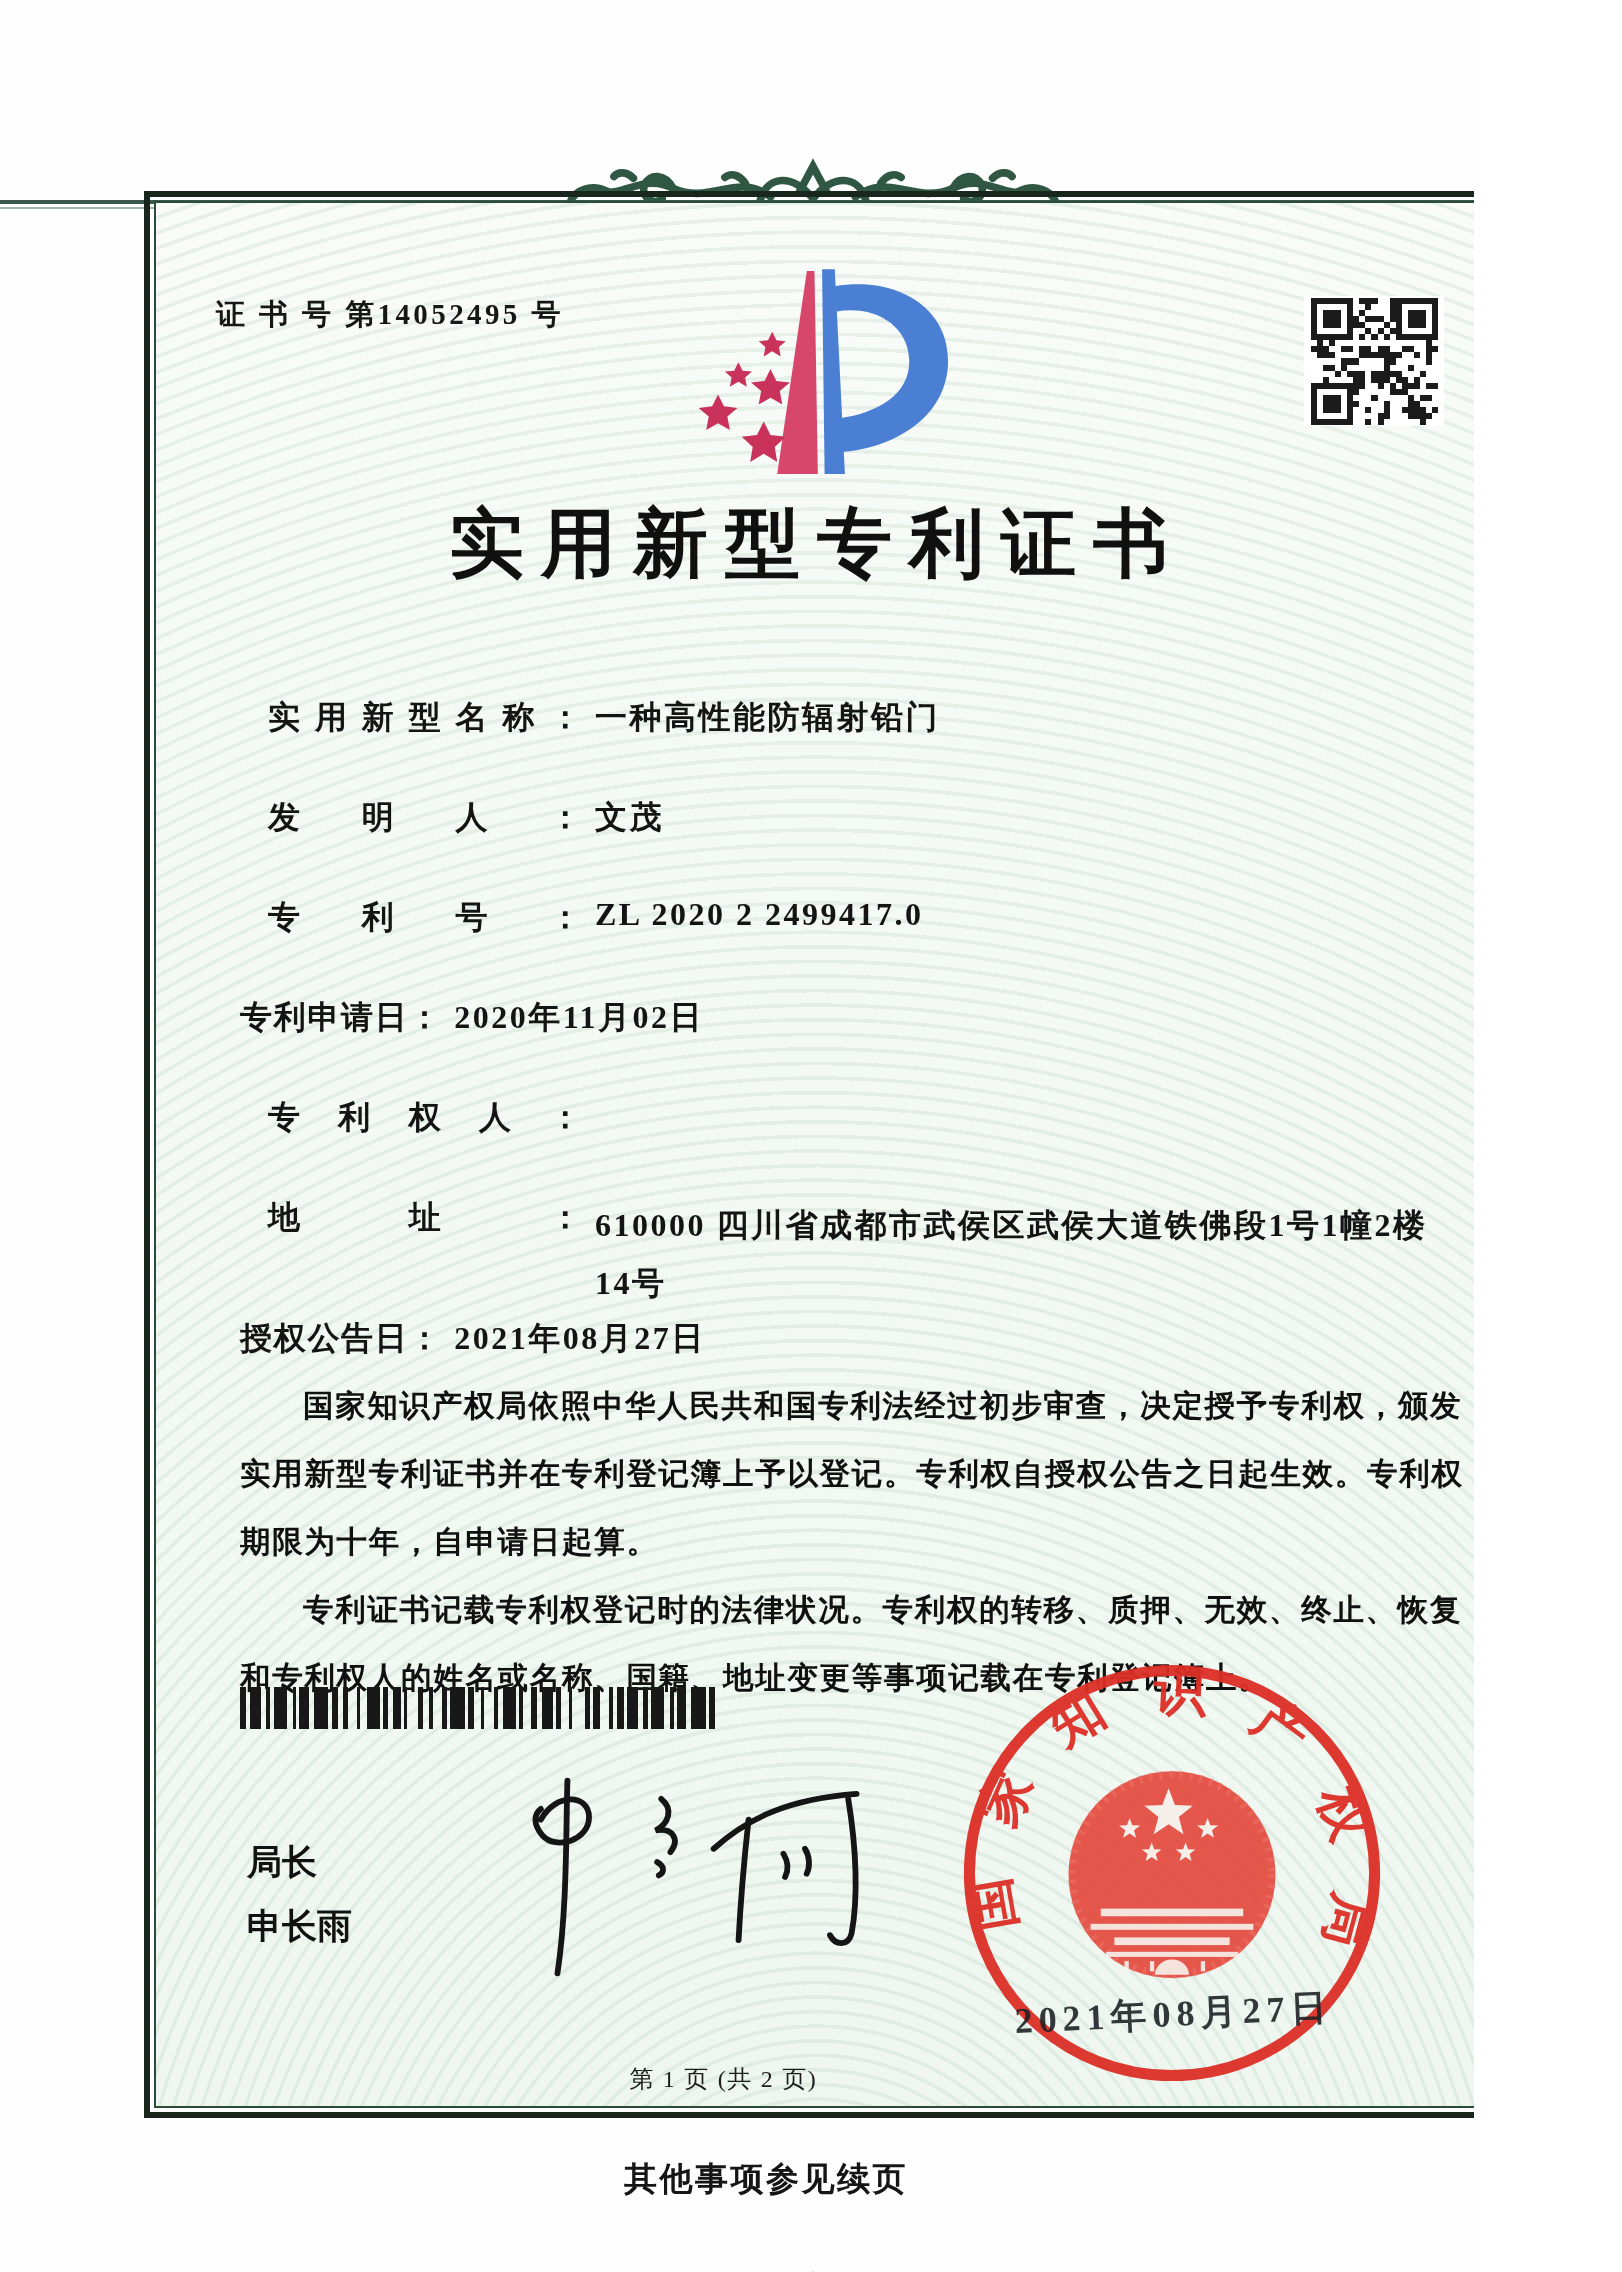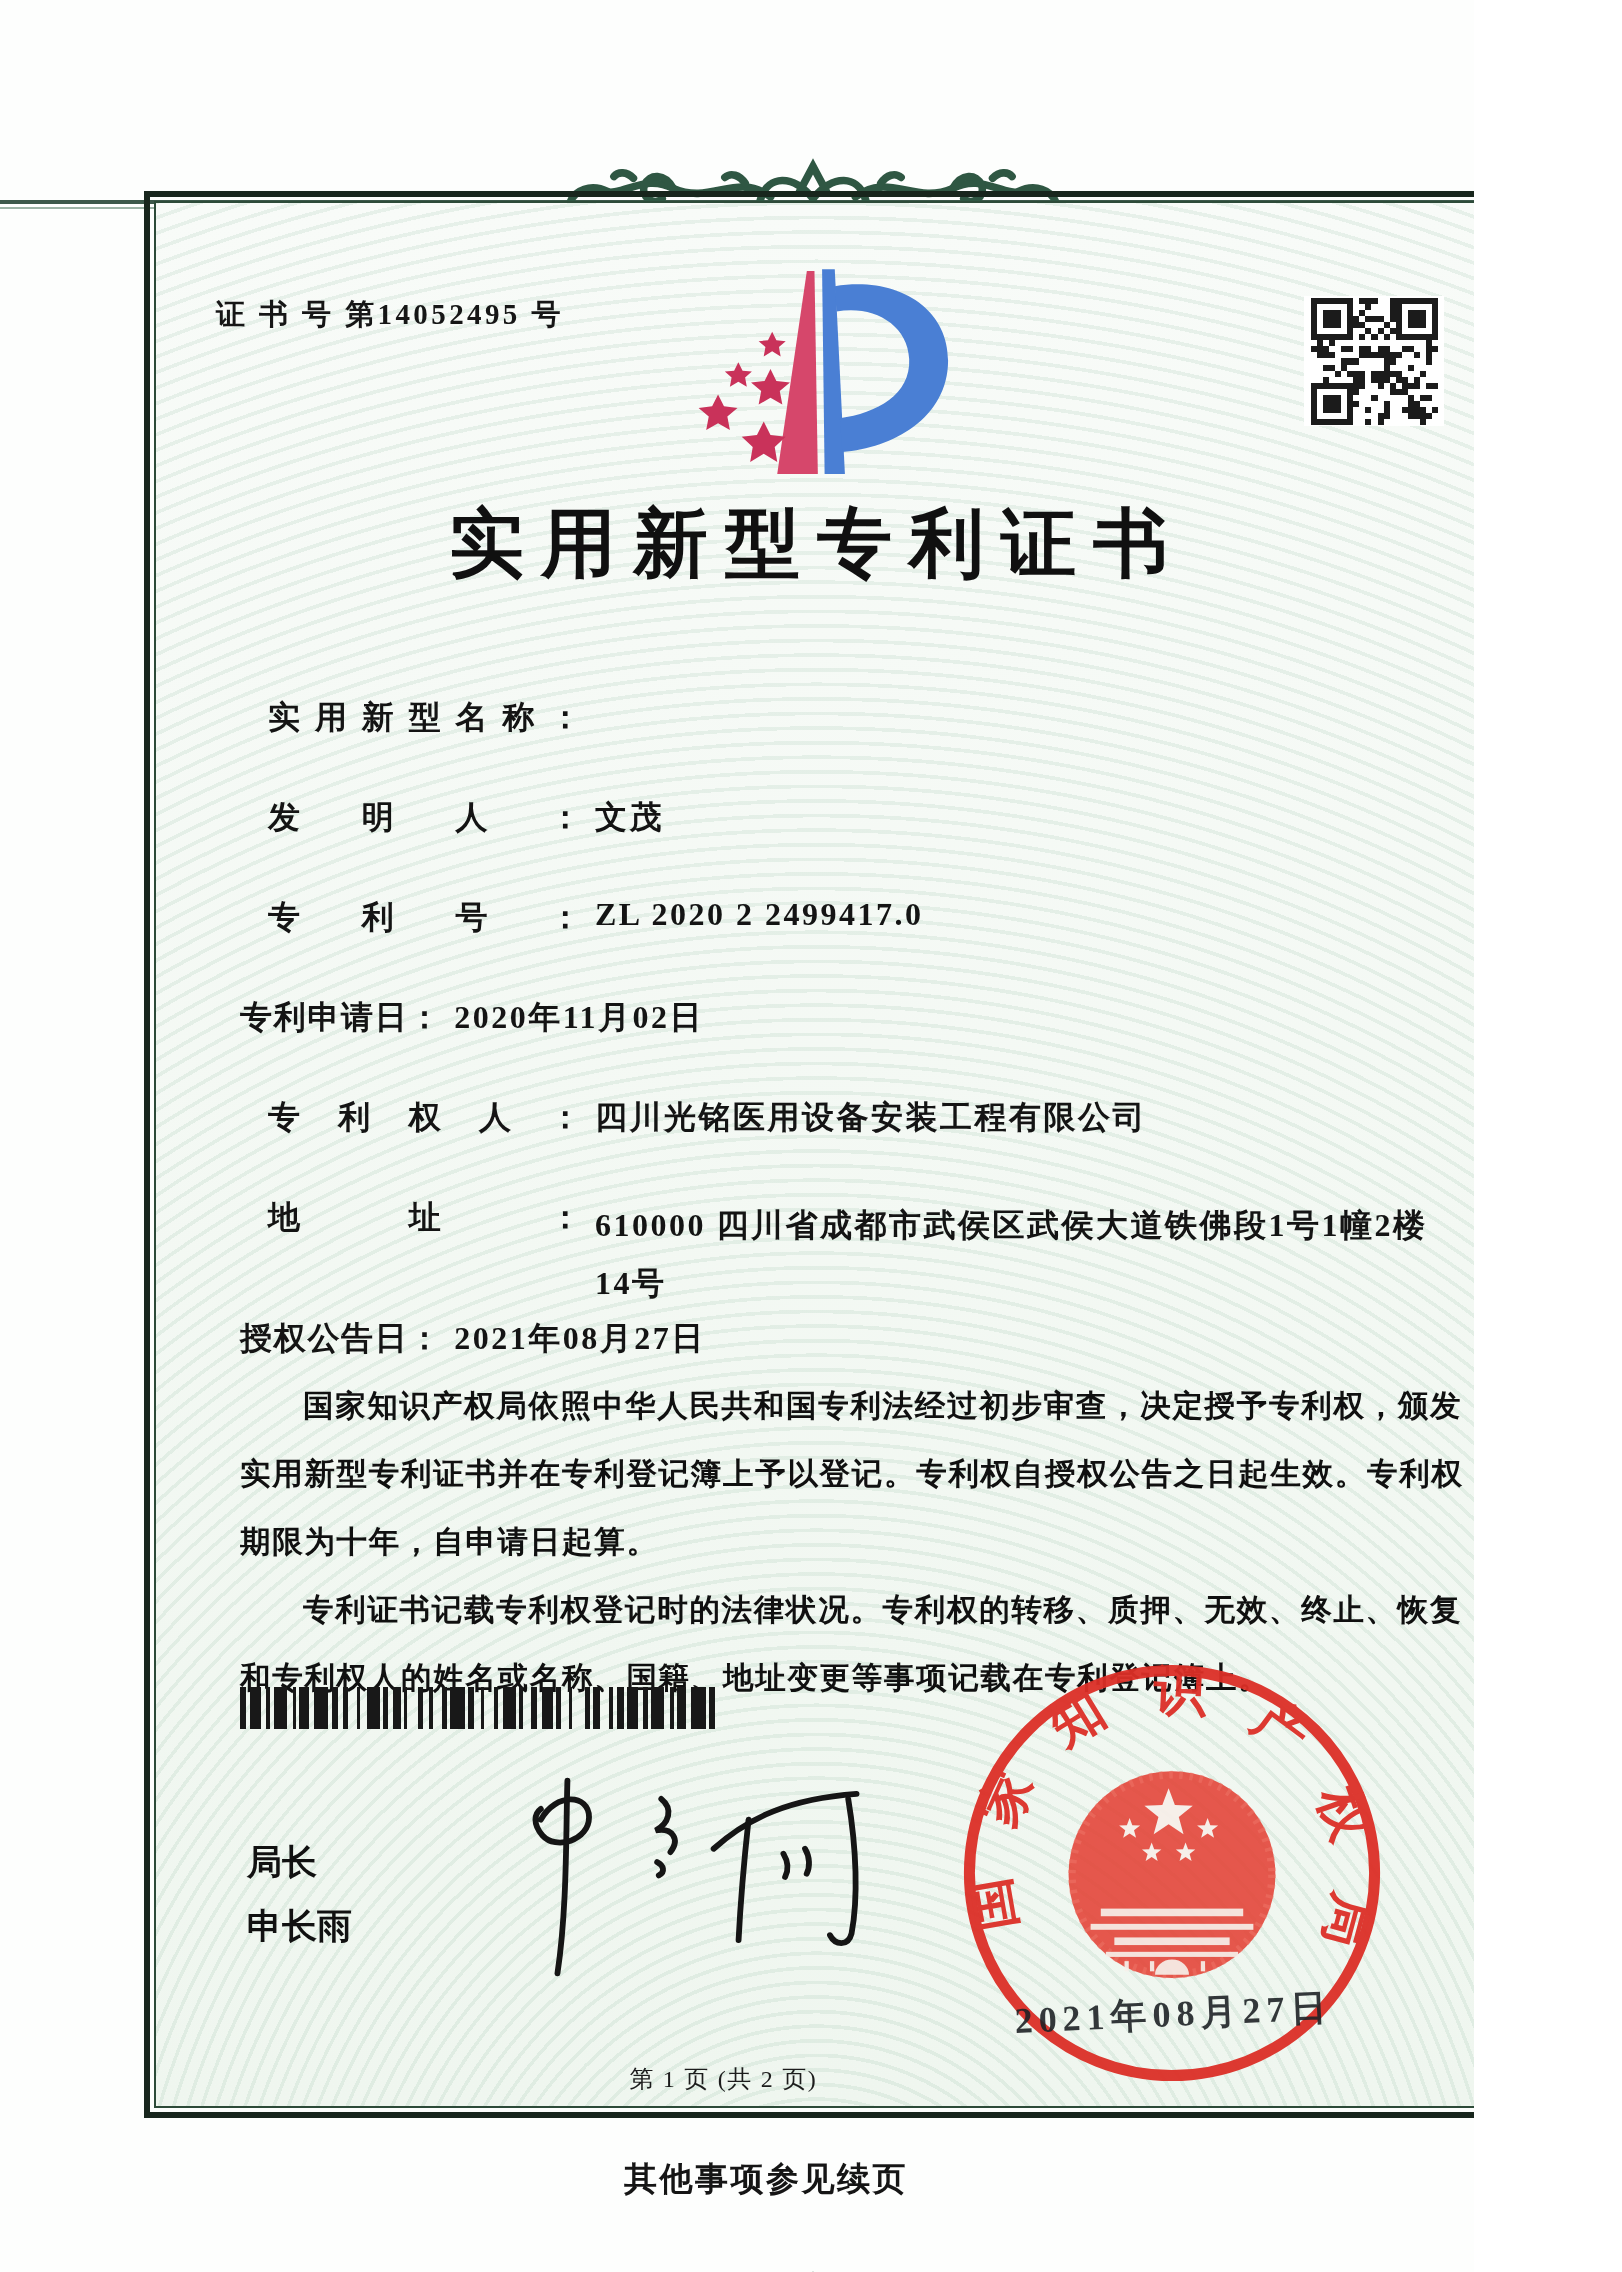--- a/index.html
+++ b/index.html
@@ -320,36 +320,36 @@
         <rect x="9" y="20" width="1" height="1"></rect>
         <rect x="11" y="20" width="1" height="1"></rect>
         <rect x="18" y="20" width="1" height="1"></rect>
       </svg>
   </div>
 
   <div class="title">实用新型专利证书</div>
 
   <div class="field-row" style="top:696px">
     <span class="field-label lbl-j">实用新型名称：</span>
+    <span class="field-value">一种高性能防辐射铅门</span>
   </div>
   <div class="field-row" style="top:796px">
     <span class="field-label lbl-j">发明人：</span>
     <span class="field-value">文茂</span>
   </div>
   <div class="field-row" style="top:896px">
     <span class="field-label lbl-j">专利号：</span>
     <span class="field-value">ZL 2020 2 2499417.0</span>
   </div>
   <div class="field-row" style="top:996px">
     <span class="field-label">专利申请日：</span>
     <span class="field-value">2020年11月02日</span>
   </div>
   <div class="field-row" style="top:1096px">
     <span class="field-label lbl-j">专利权人：</span>
-    <span class="field-value">四川光铭医用设备安装工程有限公司</span>
   </div>
   <div class="field-row addr" style="top:1196px">
     <span class="field-label lbl-j">地址：</span>
     <span class="field-value">610000 四川省成都市武侯区武侯大道铁佛段1号1幢2楼14号</span>
   </div>
 
   <div class="field-row" style="top:1317px">
     <span class="field-label">授权公告日：</span>
     <span class="field-value">2021年08月27日</span>
   </div>

